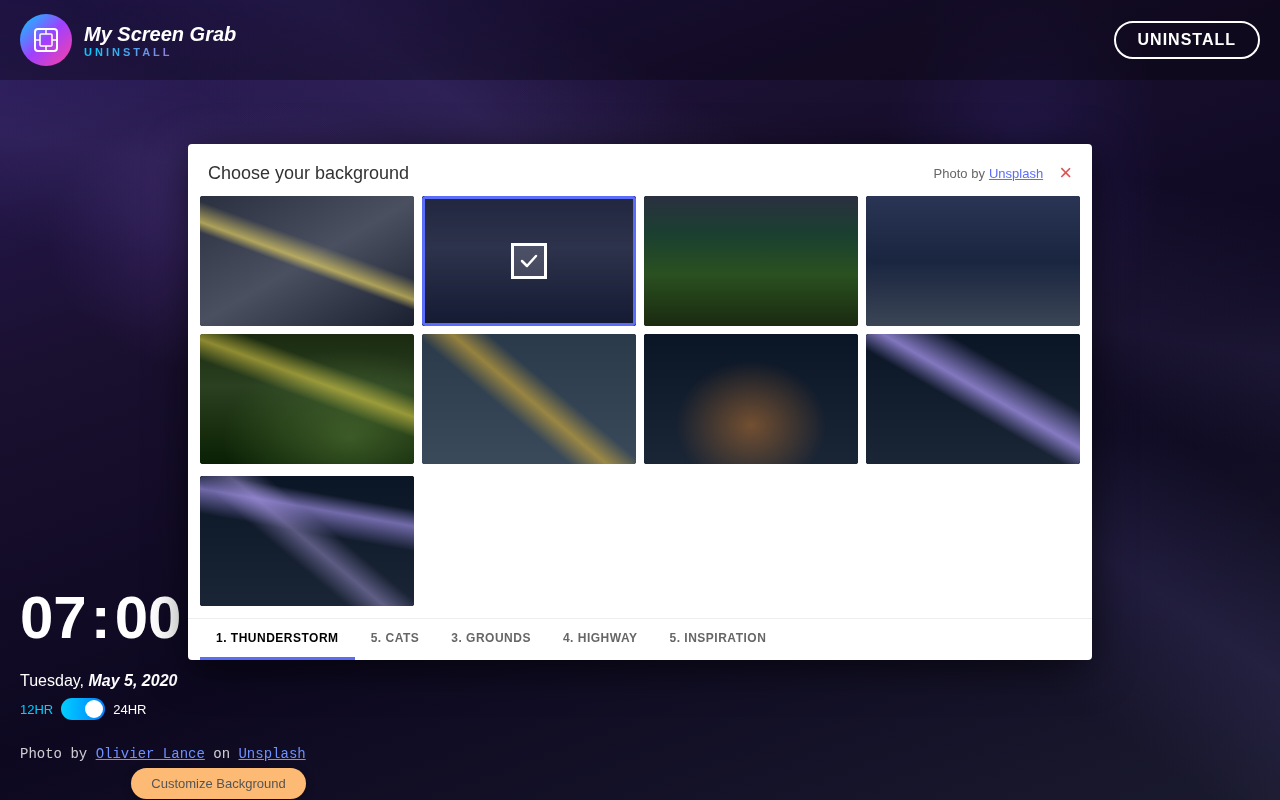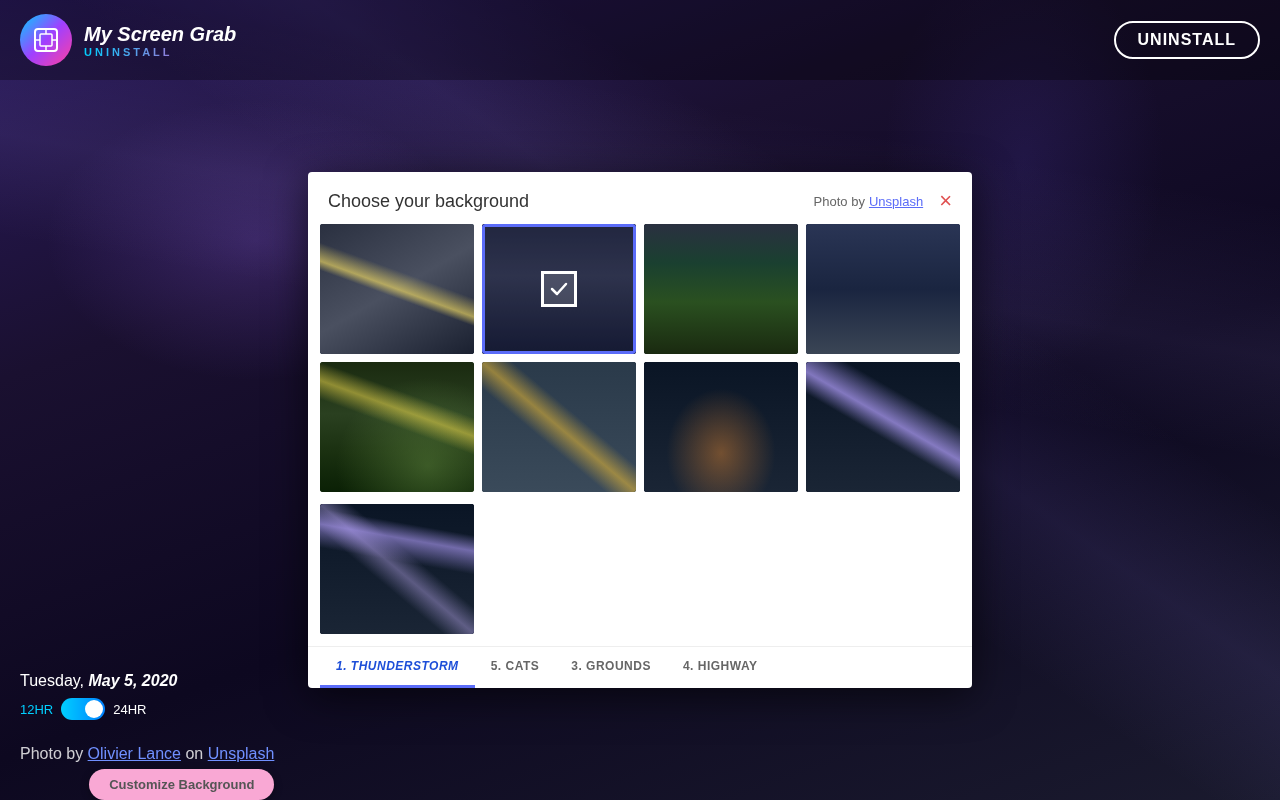--- a/index.html
+++ b/index.html
@@ -95,24 +95,24 @@
       border-radius: 20px;
       font-size: 16px;
       font-weight: bold;
       letter-spacing: 1px;
       cursor: pointer;
     }
 
     
     .modal-overlay {
       position: absolute;
-      top: 172px;
+      top: 144px;
       left: 50%;
       transform: translateX(-50%);
-      width: 664px;
+      width: 904px;
       background: white;
       border-radius: 4px;
       z-index: 20;
       box-shadow: 0 8px 40px rgba(0,0,0,0.6);
     }
     .modal-header {
       display: flex;
       align-items: center;
       justify-content: space-between;
       padding: 18px 20px 12px;
@@ -270,23 +270,22 @@
       padding: 12px 16px;
       font-size: 12px;
       font-weight: bold;
       letter-spacing: 0.5px;
       color: #666;
       cursor: pointer;
       border-bottom: 3px solid transparent;
       white-space: nowrap;
     }
     .cat-tab.active {
-      color: #1d4ed8;
+      color: #000000;
       border-bottom-color: #5b6cf8;
-      font-style: italic;
     }
 
     
     .clock-area {
       position: absolute;
       bottom: 80px;
       left: 20px;
       z-index: 10;
     }
     .clock-time {
@@ -364,37 +363,37 @@
       cursor: pointer;
       text-decoration: none;
     }
     .footer-right {
       display: flex;
       flex-direction: column;
       align-items: flex-end;
       gap: 6px;
     }
     .photo-credit-footer {
-      font-size: 16px;
+      font-size: 14px;
       color: rgba(255,255,255,0.8);
+      font-family: Liberation Mono, monospace;
     }
     .photo-credit-footer a {
       color: #7090ff;
       text-decoration: underline;
     }
     .customize-btn {
-      background: #f9a8d4;
+      background: #fdba74;
       border: none;
       color: #555;
       padding: 8px 20px;
       border-radius: 20px;
       font-size: 13px;
       cursor: pointer;
       box-shadow: 0 2px 8px rgba(0,0,0,0.3);
-      font-weight: bold;
     }
 
     
     .image-grid-last {
       display: grid;
       grid-template-columns: repeat(4, 1fr);
       gap: 8px;
       padding: 0 12px 8px;
     }
     .grid-placeholder {
@@ -478,24 +477,31 @@
     <div class="grid-placeholder"></div>
     <div class="grid-placeholder"></div>
     <div class="grid-placeholder"></div>
   </div>
 
   <div class="category-tabs">
     <div class="cat-tab active">1. THUNDERSTORM</div>
     <div class="cat-tab">5. CATS</div>
     <div class="cat-tab">3. GROUNDS</div>
     <div class="cat-tab">4. HIGHWAY</div>
+    <div class="cat-tab">5. INSPIRATION</div>
   </div>
 </div>
 
 <div class="clock-area">
+  <div class="clock-time">
+    <span>07</span>
+    <span>:</span>
+    <span>00</span>
+    <span class="clock-ampm">PM</span>
+  </div>
   <div class="clock-date">
     <span>Tuesday,</span>
     <strong>May 5, 2020</strong>
   </div>
   <div class="time-format-toggle">
     <span class="toggle-label">12HR</span>
     <div class="toggle-switch">
       <div class="toggle-knob"></div>
     </div>
     <span class="toggle-label-right">24HR</span>

